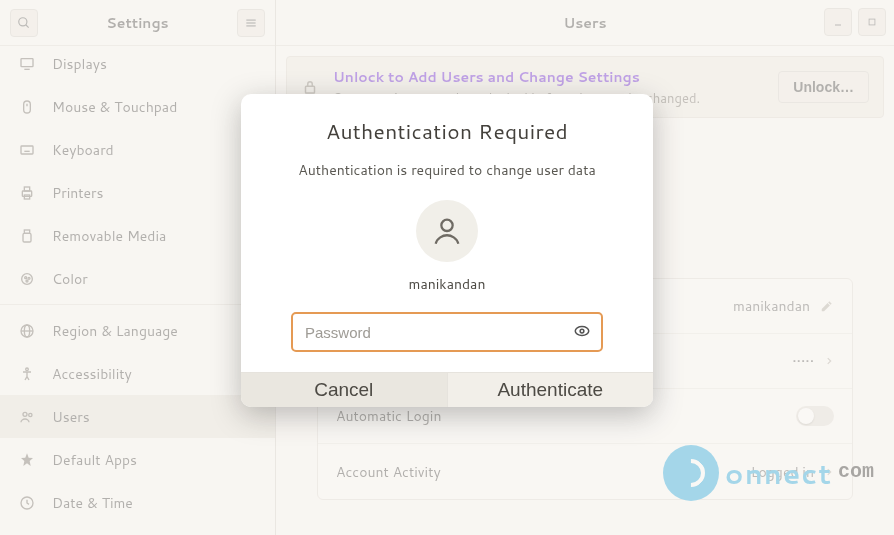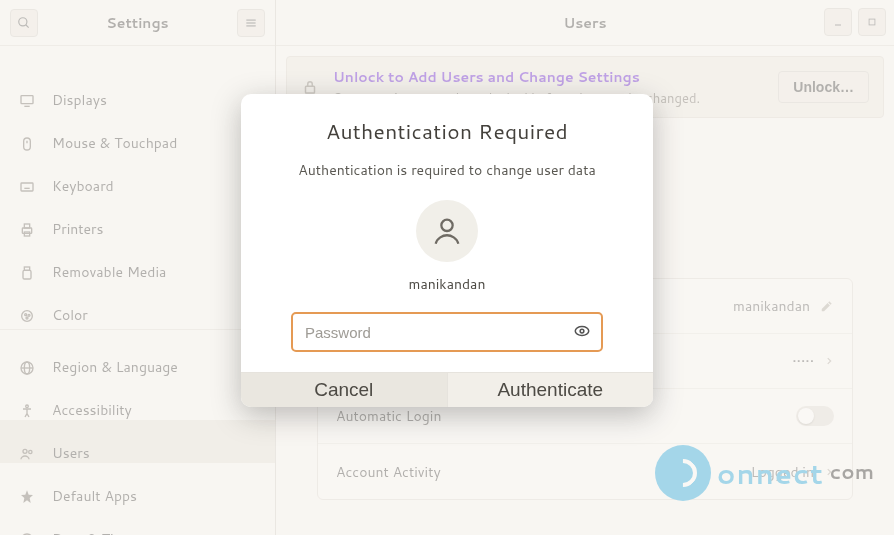--- a/index.html
+++ b/index.html
@@ -1,25 +1,25 @@
 <!DOCTYPE html>
 <html><head>
 <meta charset="utf-8">
 <style>
   * { box-sizing: border-box; margin: 0; padding: 0; }
   html, body { width: 894px; height: 535px; overflow: hidden; font-family: "Cantarell", "Ubuntu", sans-serif; background: #fff; }
   .app { display: flex; width: 100%; height: 100%; position: relative; }
 
   
-  .sidebar { width: 276px; height: 100%; border-right: 1px solid #d8d4cf; background: #faf9f7; display: flex; flex-direction: column; gap: 25px; }
+  .sidebar { width: 276px; height: 100%; border-right: 1px solid #d8d4cf; background: #faf9f7; display: flex; flex-direction: column; }
   .sidebar-header { height: 46px; display: flex; align-items: center; justify-content: space-between; padding: 0 10px; border-bottom: 1px solid #e3e0db; }
   .sb-hbtn { width: 28px; height: 28px; border: 1px solid #d8d4cf; border-radius: 4px; background: #efece7; display: flex; align-items: center; justify-content: center; color: #666; }
   .sidebar-title { font-weight: 600; color: #4d4d4d; font-size: 14px; }
   .sb-list { flex: 1; overflow-y: auto; padding-top: 2px; }
-  .sb-item { display: flex; align-items: flex-end; height: 43px; padding: 0 18px; color: #4d4d4d; font-size: 14px; gap: 16px; }
+  .sb-item { display: flex; align-items: center; height: 43px; padding: 0 18px; color: #4d4d4d; font-size: 14px; gap: 16px; }
   .sb-item.selected { background: #e8e5de; }
   .sb-icon { width: 18px; height: 18px; color: #7a7670; display: flex; align-items: center; justify-content: center; }
   .sb-sep { height: 1px; background: #e3e0db; margin: 4px 0; }
 
   
   .main { flex: 1; display: flex; flex-direction: column; background: #fbfaf8; position: relative; }
   .main-header { height: 46px; display: flex; align-items: center; justify-content: center; border-bottom: 1px solid #e3e0db; position: relative; }
   .main-title { font-weight: 600; color: #4d4d4d; font-size: 14px; }
   .win-ctrls { position: absolute; right: 8px; top: 8px; display: flex; gap: 6px; }
   .win-btn { width: 28px; height: 28px; border: 1px solid #d8d4cf; border-radius: 4px; background: #efece7; display: flex; align-items: center; justify-content: center; color: #666; }
@@ -54,21 +54,21 @@
   .eye-icon { position: absolute; right: 12px; top: 10px; color: #555; }
   .dlg-actions { display: flex; border-top: 1px solid #e6e3dd; }
   .dlg-btn { flex: 1; height: 34px; border: none; background: #f2efe9; color: #4d4a44; font-size: 19px; }
   .dlg-btn:first-child { border-right: 1px solid #e6e3dd; background: #eae7e0; }
 
   
   .watermark { position: absolute; right: 20px; bottom: 34px; display:flex; align-items:center; gap:6px; pointer-events:none;text-align:right; }
   .wm-c { width:56px; height:56px; border-radius:50%; background:#29abe2; display:flex; align-items:center; justify-content:center; color:#fff; font-size:40px; font-weight:700; position:relative;}
   .wm-c::after{content:""; position:absolute; width:20px; height:20px; border:4px solid #fff; border-radius:50%; border-left-color:transparent; border-bottom-color:transparent; transform:rotate(45deg);}
   .wm-text { font-size:28px; font-weight:700; color:#29abe2; letter-spacing:1px;}
-  .wm-com { font-size:20px; font-weight:700; color:#333; position:relative; top:-2px;}
+  .wm-com { font-size:20px; font-weight:700; color:#333; position:relative; top:-2px;font-family:Liberation Mono, monospace;}
   svg { display: block; }
 </style>
 </head>
 <body>
 
 <div class="app">
 
   <div class="sidebar">
     <div class="sidebar-header">
       <div class="sb-hbtn">

